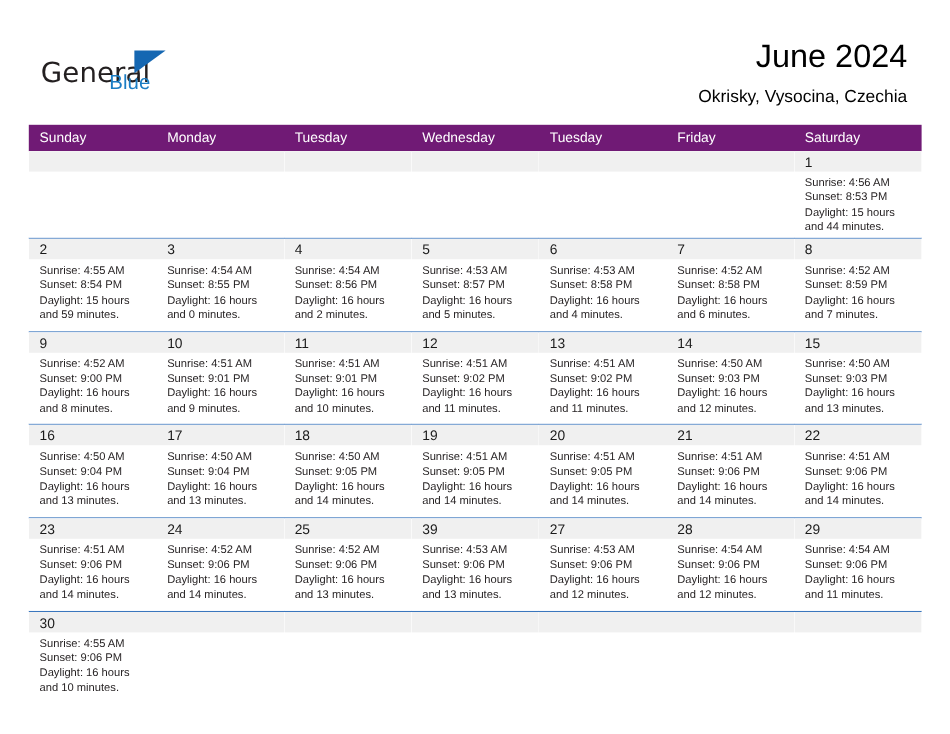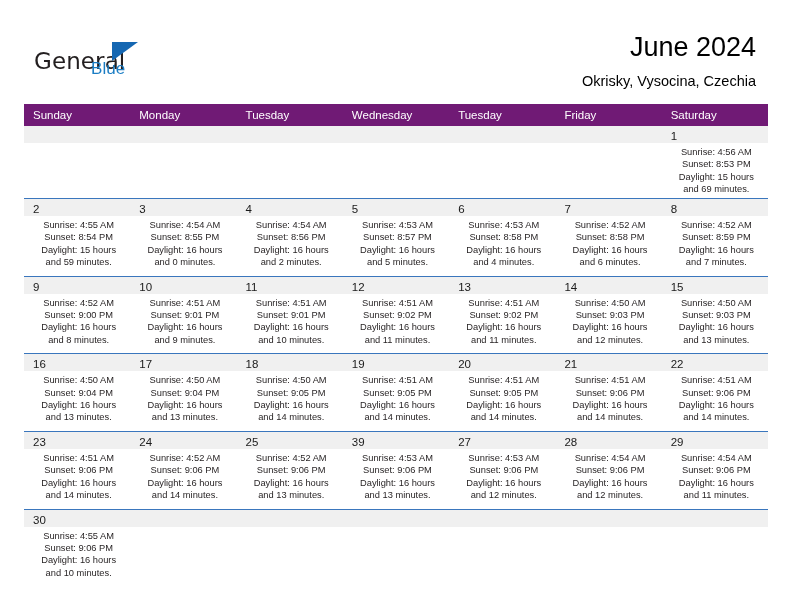--- a/index.html
+++ b/index.html
@@ -141,21 +141,20 @@
   .daynum {
     font-size: 11.5px;
     line-height: 17px;
     color: #1a1a1a;
   }
   .day-info {
     padding: 3px 6px 7px 9px;
     font-size: 9.3px;
     line-height: 12.4px;
     color: #231f20;
-    text-align: center;
   }
   .day-info div {
     white-space: nowrap;
   }
   .last-row {
     border-bottom: none;
   }
 </style>
 </head>
 <body>
@@ -208,21 +207,21 @@
           </div>
           <div class="day-cell empty">
             <div class="daynum-band"><span class="daynum"></span></div>
           </div>
           <div class="day-cell">
             <div class="daynum-band"><span class="daynum">1</span></div>
             <div class="day-info">
               <div>Sunrise: 4:56 AM</div>
               <div>Sunset: 8:53 PM</div>
               <div>Daylight: 15 hours</div>
-              <div>and 69 minutes.</div>
+              <div>and 44 minutes.</div>
             </div>
           </div>
         </div>
         <div class="week-row">
           <div class="day-cell">
             <div class="daynum-band"><span class="daynum">2</span></div>
             <div class="day-info">
               <div>Sunrise: 4:55 AM</div>
               <div>Sunset: 8:54 PM</div>
               <div>Daylight: 15 hours</div>

